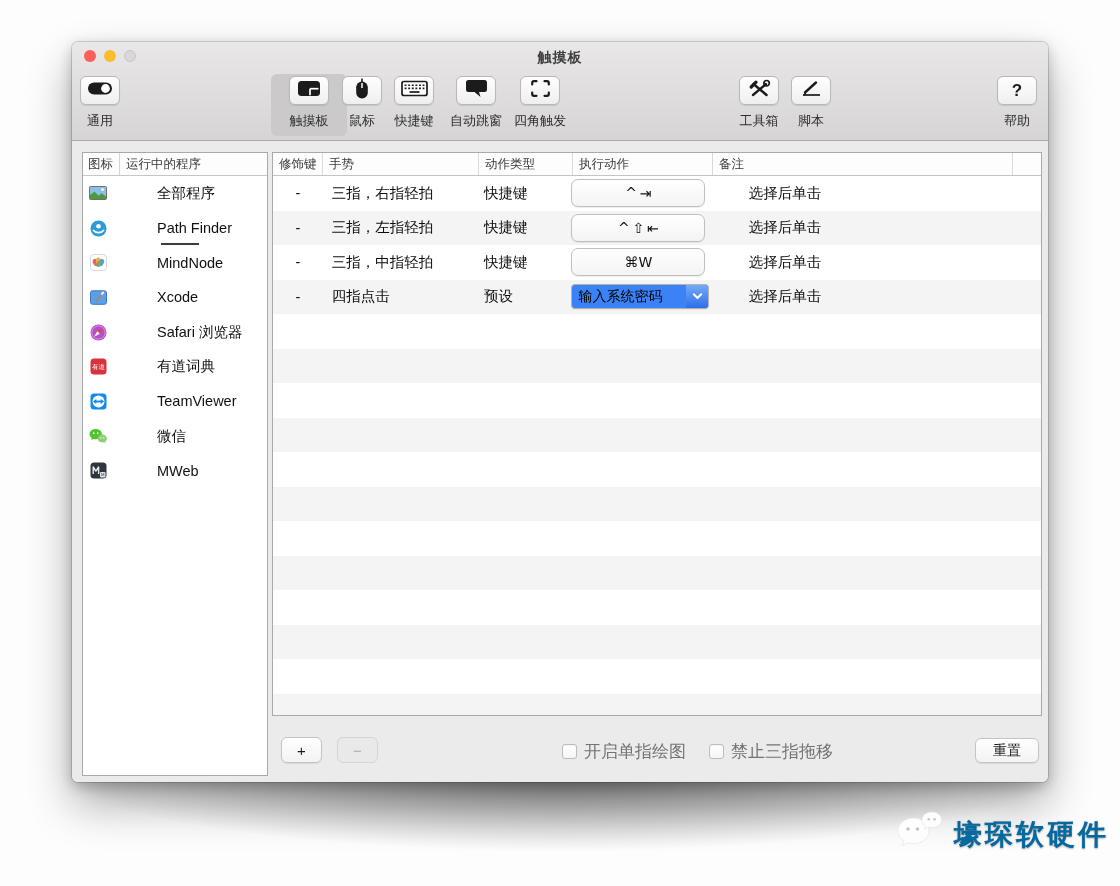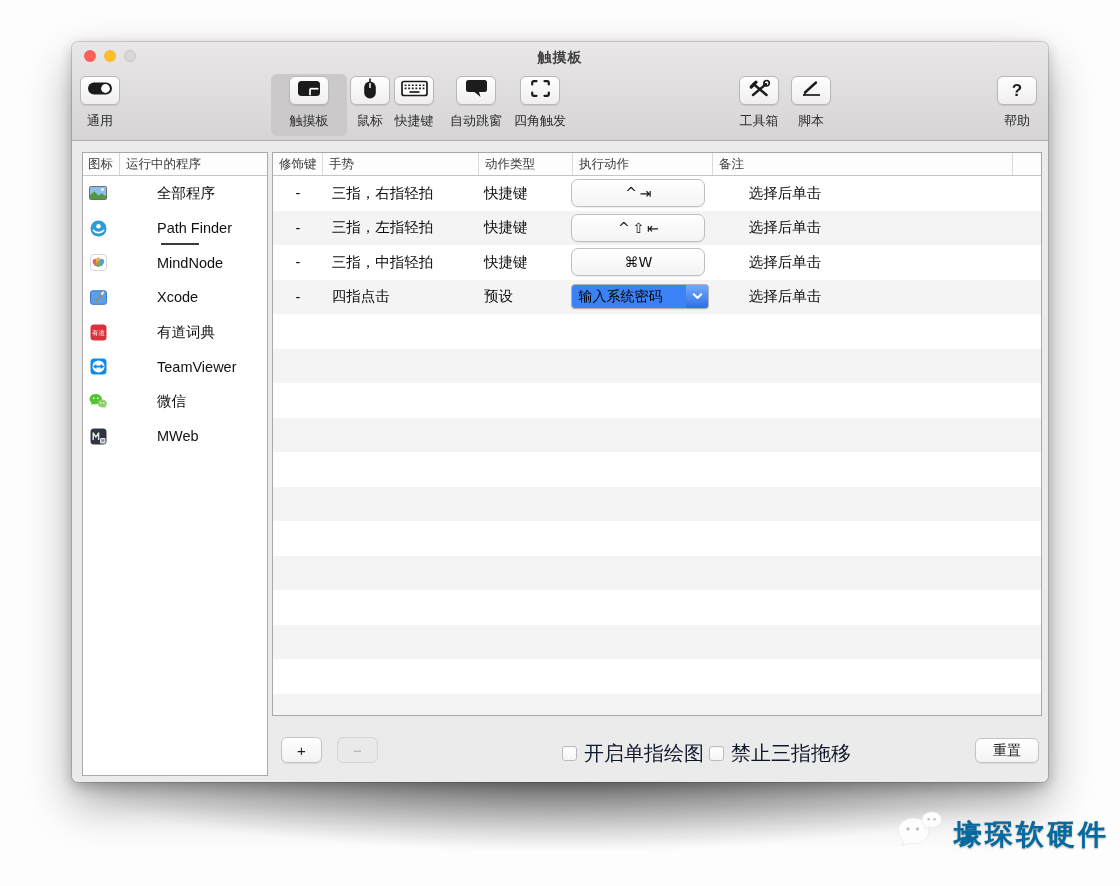--- a/index.html
+++ b/index.html
@@ -71,21 +71,21 @@
   .bezel-btn { position:absolute; height:26px; border-radius:6px; border:1px solid #c4c4c4;
     background:linear-gradient(#ffffff,#f3f3f3); box-shadow:0 1px 1px rgba(0,0,0,.08);
     font-size:15px; color:#1c1c1c; display:flex; align-items:center; justify-content:center; cursor:pointer; }
   .btn-add { left:209px; top:596px; width:41px; }
   .btn-minus { left:265px; top:596px; width:41px; background:#e9e9e9; color:#adadad; border-color:#d4d4d4; box-shadow:none; }
   .btn-reset { left:903px; top:597px; width:64px; height:25px; font-size:14px; }
   .cb-group { position:absolute; top:599px; display:flex; align-items:center; gap:7px; }
   .cb-group.g1 { left:490px; } .cb-group.g2 { left:637px; }
   .checkbox { width:15px; height:15px; border-radius:3px; border:1px solid #bcbcbc;
     background:linear-gradient(#fff,#f5f5f5); box-shadow:inset 0 1px 1px rgba(0,0,0,.04); cursor:pointer; }
-  .cb-label { font-size:20px; color:#0f172a; white-space:nowrap; }
+  .cb-label { font-size:17px; color:#737373; white-space:nowrap; }
 
   
   .watermark { position:absolute; left:893px; top:810px; display:flex; align-items:center; gap:9px; z-index:3; }
   .wm-text { font-size:28px; font-weight:bold; color:#0369a1; letter-spacing:3px;
     text-shadow:0 1px 2px rgba(0,0,0,.28), 0 0 1px rgba(120,120,120,.45); }
 </style>
 </head>
 <body>
 
 <div class="stage">
@@ -113,21 +113,21 @@
             <div class="tb-selbg"></div>
             <div class="tb-btn">
               <span><svg width="24" height="17" viewBox="0 0 24 17">
                   <rect x="1" y="1" width="22" height="15" rx="3.5" fill="#1b1b1b"></rect>
                   <line x1="13" y1="8.7" x2="13" y2="15.2" stroke="#fff" stroke-width="1.7"></line>
                   <line x1="13" y1="8.7" x2="21.5" y2="8.7" stroke="#fff" stroke-width="1.7"></line>
                 </svg></span>
             </div>
             <div class="tb-label">触摸板</div>
           </div>
-          <div class="tb-item" style="left: 264px; width: 68px; justify-content: center;">
+          <div class="tb-item" style="left: 256px; width: 68px; justify-content: center;">
             <div class="tb-btn">
               <span><svg width="16" height="21" viewBox="0 0 16 21">
                   <line x1="8" y1="0.5" x2="8" y2="4" stroke="#1b1b1b" stroke-width="1.6"></line>
                   <rect x="2.2" y="3.5" width="11.6" height="17" rx="5.8" fill="#1b1b1b"></rect>
                   <line x1="8" y1="5" x2="8" y2="10" stroke="#fff" stroke-width="1.5"></line>
                 </svg></span>
             </div>
             <div class="tb-label">鼠标</div>
           </div>
           <div class="tb-item" style="left: 308px; width: 68px;">
@@ -242,20 +242,33 @@
               <span class="sb-icon">
                 <svg width="17" height="17" viewBox="0 0 17 17">
                   <rect x="0.5" y="1.8" width="16" height="13.5" rx="2" fill="#5b9fe8" stroke="#3f76c4"></rect>
                   <g transform="rotate(40 11.5 5.5)">
                     <rect x="10.2" y="1.8" width="2.6" height="4.2" rx="0.7" fill="#eceff4" stroke="#7a818c" stroke-width="0.5"></rect>
                     <rect x="11" y="6" width="1.1" height="8.4" fill="#c8782f"></rect>
                   </g>
                 </svg>
               </span>
               <span class="sb-label">Xcode</span>
+            </div>
+            <div class="sb-row">
+              <span class="sb-icon">
+                <svg width="17" height="17" viewBox="0 0 17 17">
+                  <circle cx="8.5" cy="8.5" r="8" fill="#b44fc8"></circle>
+                  <circle cx="8.5" cy="8.5" r="6.6" fill="none" stroke="#d9a0e4" stroke-width="0.8"></circle>
+                  <g transform="rotate(45 8.5 8.5)">
+                    <polygon points="8.5,2.4 10.3,8.5 6.7,8.5" fill="#e8453c"></polygon>
+                    <polygon points="8.5,14.6 10.3,8.5 6.7,8.5" fill="#fff"></polygon>
+                  </g>
+                </svg>
+              </span>
+              <span class="sb-label">Safari 浏览器</span>
             </div>
             <div class="sb-row">
               <span class="sb-icon">
                 <svg width="17" height="17" viewBox="0 0 17 17">
                   <rect x="0.5" y="0.5" width="16" height="16" rx="3.5" fill="#d8333c"></rect>
                   <text x="8.5" y="11.3" font-size="6.4" fill="#fff" text-anchor="middle">有道</text>
                 </svg>
               </span>
               <span class="sb-label">有道词典</span>
             </div>

